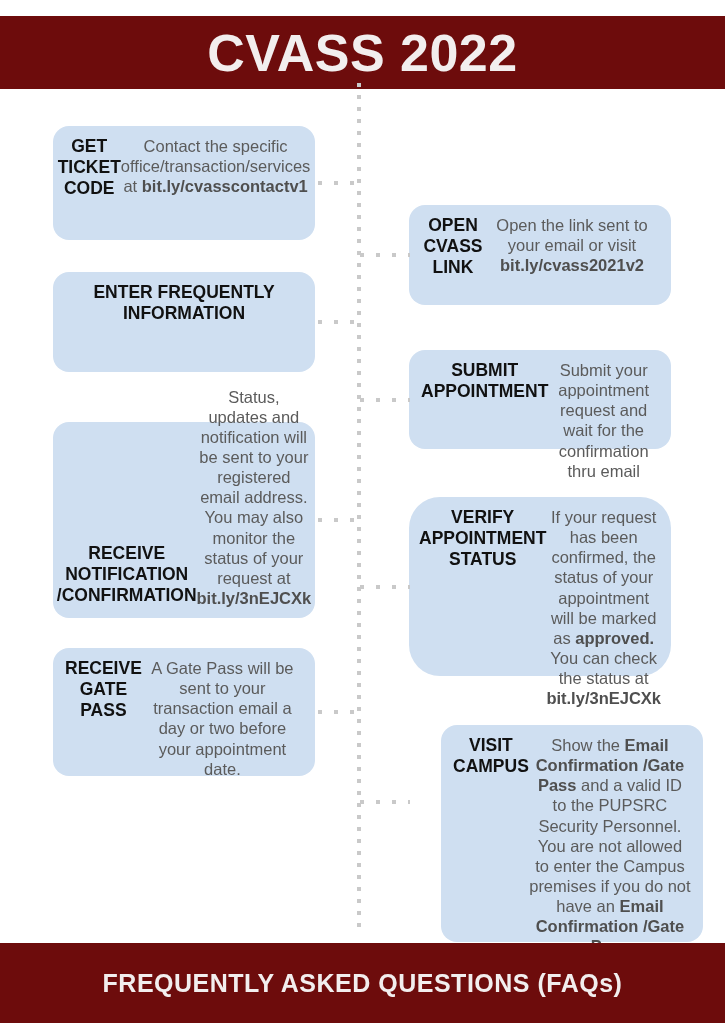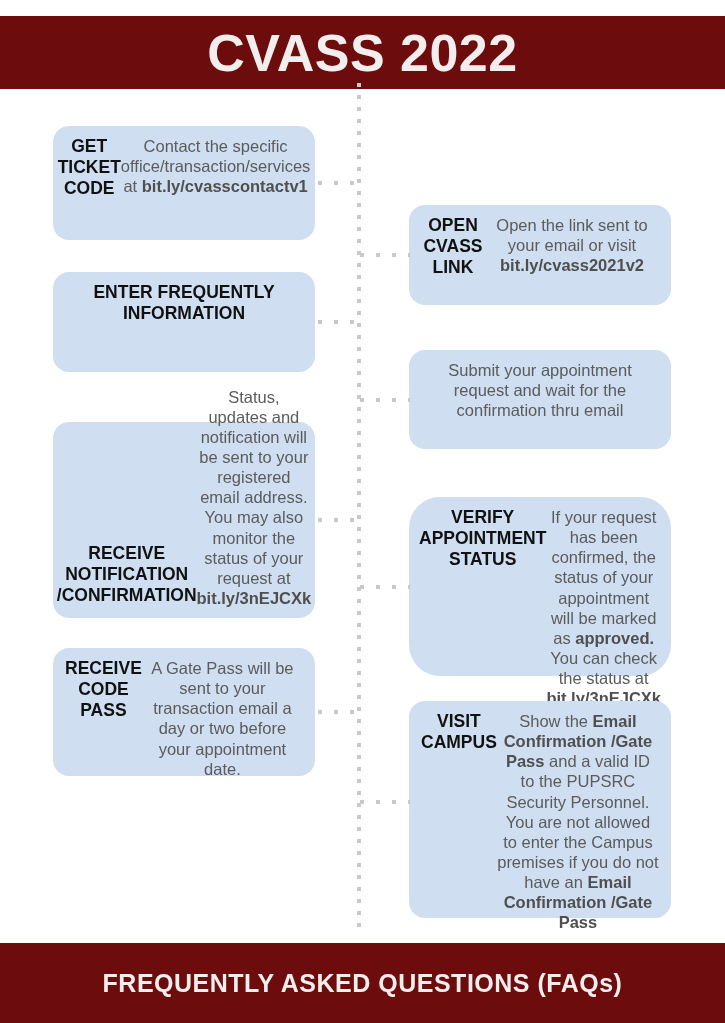--- a/index.html
+++ b/index.html
@@ -118,38 +118,39 @@
       </div>
       <div class="card right" style="top: 132px; height: 100px;">
         <div class="card-title">OPEN CVASS LINK</div>
         <div class="card-body">Open the link sent to your email or visit <b>bit.ly/cvass2021v2</b></div>
       </div>
       <div class="card left" style="top: 199px; height: 100px;">
         <div class="card-title">ENTER FREQUENTLY
 INFORMATION</div>
       </div>
       <div class="card right" style="top: 277px; height: 99px;">
+        <div class="card-title">SUBMIT APPOINTMENT</div>
         <div class="card-body">Submit your appointment request and wait for the confirmation thru email</div>
       </div>
       <div class="card left" style="top: 349px; height: 196px; align-items: flex-end;">
         <div class="card-title">RECEIVE
 NOTIFICATION
 /CONFIRMATION</div>
         <div class="card-body">Status, updates and notification will be sent to your registered email address. You may also monitor the status of your request at <b>bit.ly/3nEJCXk</b></div>
       </div>
       <div class="card right" style="top: 424px; height: 179px; border-radius: 31px;">
         <div class="card-title">VERIFY APPOINTMENT
 STATUS</div>
         <div class="card-body">If your request has been confirmed, the status of your appointment will be marked as <b>approved.</b> You can check the status at <b>bit.ly/3nEJCXk</b></div>
       </div>
       <div class="card left" style="top: 575px; height: 128px;">
-        <div class="card-title">RECEIVE CODE PASS</div>
+        <div class="card-title">RECEIVE GATE PASS</div>
         <div class="card-body">A Gate Pass will be sent to your transaction email a day or two before your appointment date.</div>
       </div>
-      <div class="card right" style="top: 628px; height: 217px;">
+      <div class="card right" style="top: 652px; height: 217px; margin-left: 32px;">
         <div class="card-title">VISIT CAMPUS</div>
         <div class="card-body">Show the <b>Email Confirmation /Gate Pass</b> and a valid ID to the PUPSRC Security Personnel. You are not allowed to enter the Campus premises if you do not have an <b>Email Confirmation /Gate Pass</b></div>
       </div>
     </div>
 <div class="branch left" style="top: 108px;"></div>
     <div class="branch right" style="top: 180px;"></div>
     <div class="branch left" style="top: 247px;"></div>
     <div class="branch right" style="top: 325px;"></div>
     <div class="branch left" style="top: 445px;"></div>
     <div class="branch right" style="top: 512px;"></div>

